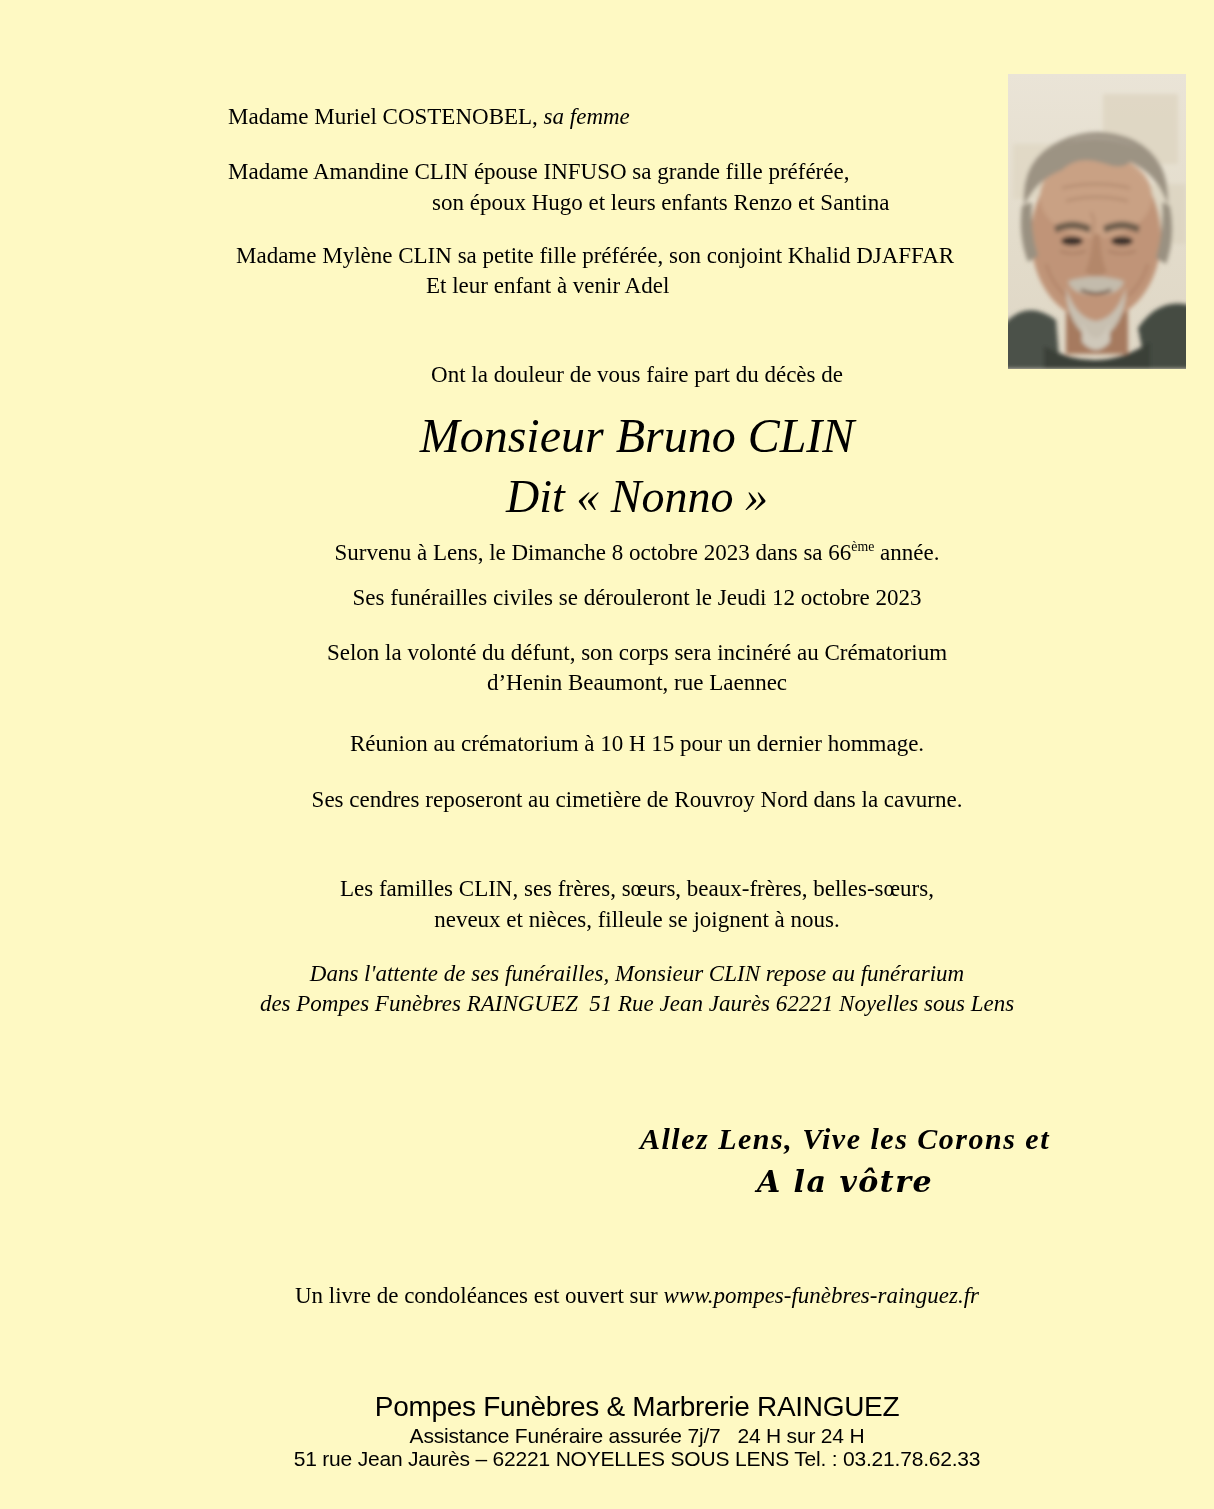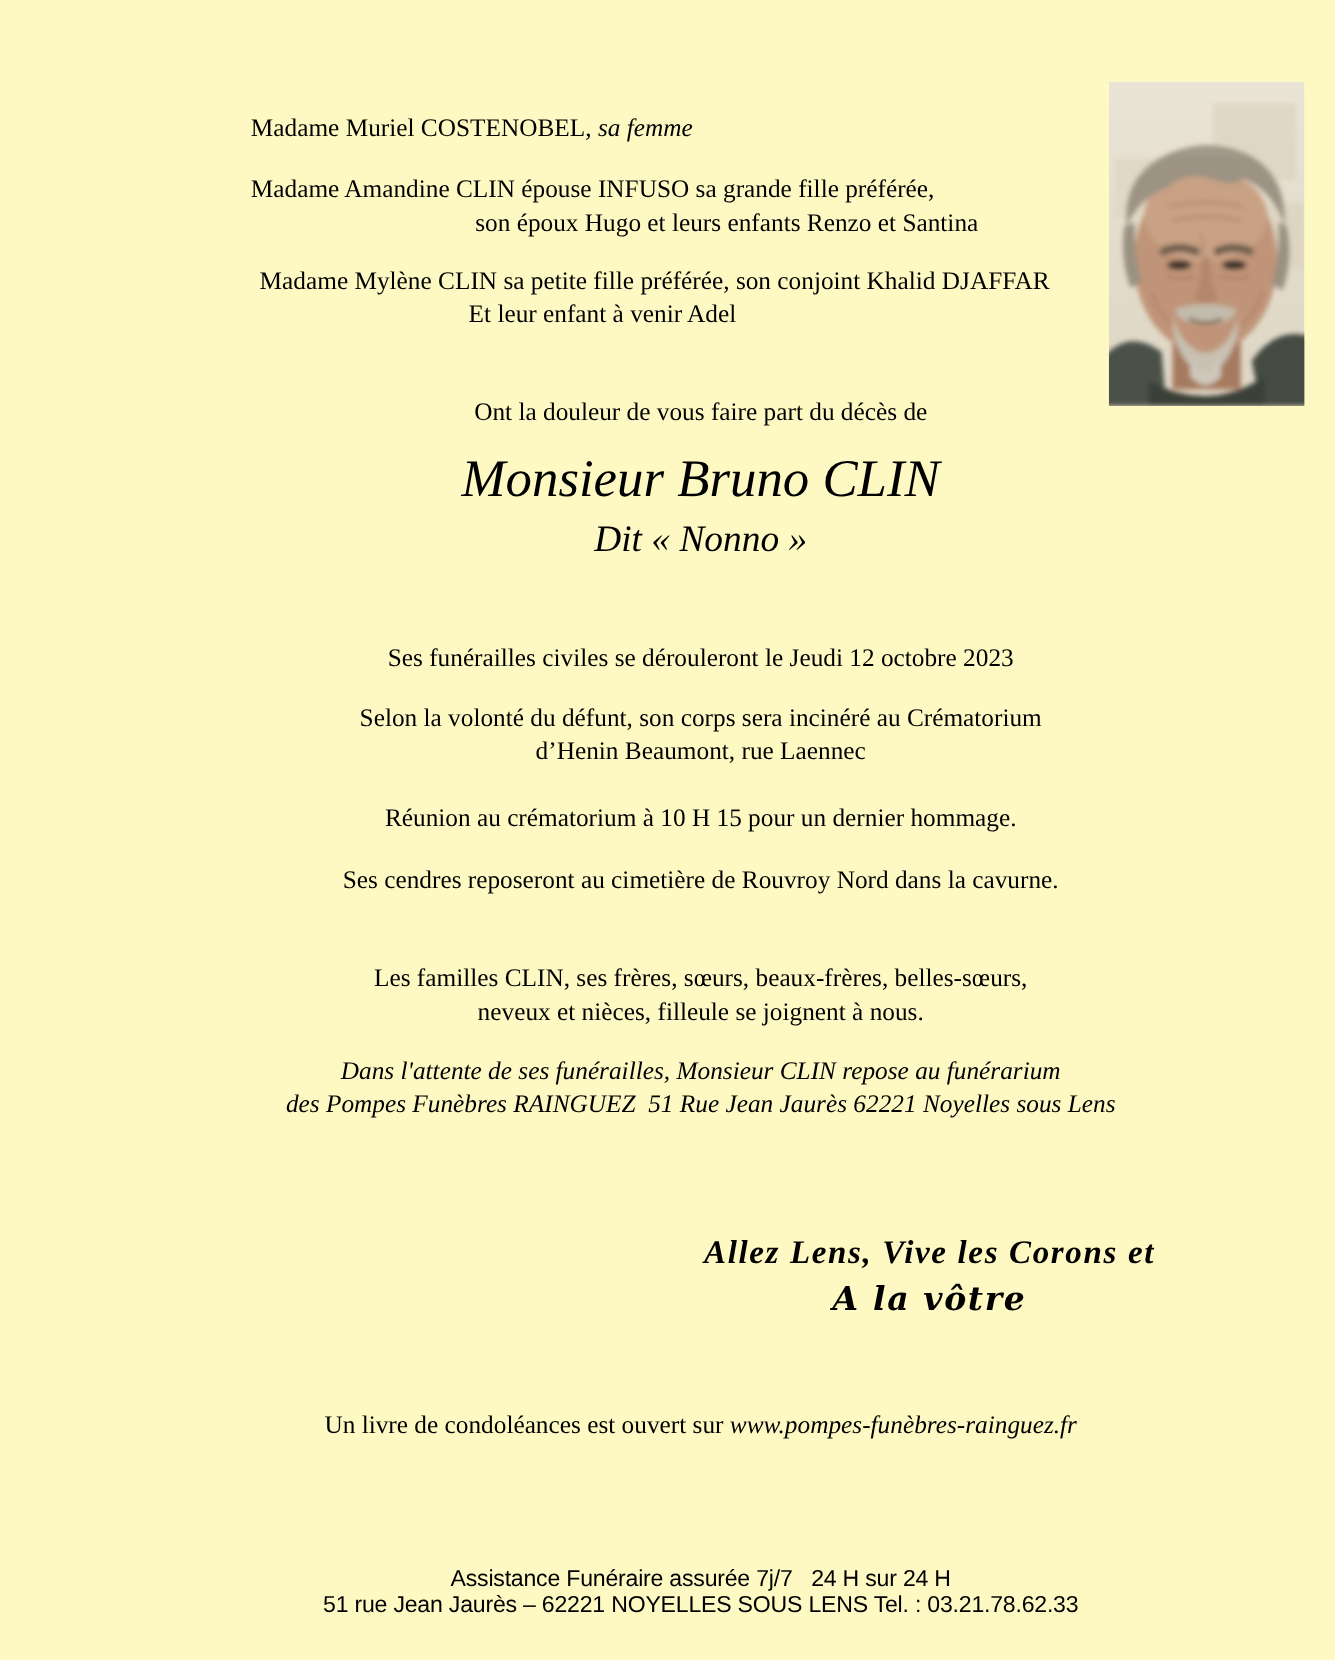--- a/index.html
+++ b/index.html
@@ -23,21 +23,21 @@
     left: 70px;
     right: 10px;
     text-align: center;
   }
   .italic { font-style: italic; }
   .deceased-name {
     font-size: 48px;
     font-style: italic;
   }
   .nickname {
-    font-size: 34px;
+    font-size: 46px;
     font-style: italic;
   }
   sup { font-size: 60%; vertical-align: super; line-height: 0; }
   .script-line {
     position: absolute;
     left: 560px;
     width: 570px;
     text-align: center;
     font-family: "DejaVu Serif", serif;
     font-style: italic;
@@ -133,20 +133,21 @@
   <div class="line left-line" style="top:159px; left:228px;">Madame Amandine CLIN épouse INFUSO sa grande fille préférée,</div>
   <div class="line left-line" style="top:190px; left:432px;">son époux Hugo et leurs enfants Renzo et Santina</div>
 
   <div class="line left-line" style="top:243px; left:236px;">Madame Mylène CLIN sa petite fille préférée, son conjoint Khalid DJAFFAR</div>
   <div class="line left-line" style="top:273px; left:426px;">Et leur enfant à venir Adel</div>
 
   <div class="line c-line" style="top:362px;">Ont la douleur de vous faire part du décès de</div>
   <div class="line c-line deceased-name" style="top:408px;">Monsieur Bruno CLIN</div>
   <div class="line c-line nickname" style="top:471px;">Dit « Nonno »</div>
 
+  <div class="line c-line" style="top:540px;"><span>Survenu à Lens, le Dimanche 8 octobre 2023 dans sa 66</span><sup>ème</sup><span> année.</span></div>
 
   <div class="line c-line" style="top:585px;">Ses funérailles civiles se dérouleront le Jeudi 12 octobre 2023</div>
 
   <div class="line c-line" style="top:640px;">Selon la volonté du défunt, son corps sera incinéré au Crématorium</div>
   <div class="line c-line" style="top:670px;">d’Henin Beaumont, rue Laennec</div>
 
   <div class="line c-line" style="top:731px;">Réunion au crématorium à 10 H 15 pour un dernier hommage.</div>
 
   <div class="line c-line" style="top:787px;">Ses cendres reposeront au cimetière de Rouvroy Nord dans la cavurne.</div>
 
@@ -154,16 +155,17 @@
   <div class="line c-line" style="top:907px;">neveux et nièces, filleule se joignent à nous.</div>
 
   <div class="line c-line italic" style="top:961px;">Dans l'attente de ses funérailles, Monsieur CLIN repose au funérarium</div>
   <div class="line c-line italic" style="top:991px;">des Pompes Funèbres RAINGUEZ  51 Rue Jean Jaurès 62221 Noyelles sous Lens</div>
 
   <div class="script-line" style="top:1122px;font-family:Liberation Serif, serif;">Allez Lens, Vive les Corons et</div>
   <div class="script-line" style="top:1164px;">A la vôtre</div>
 
   <div class="line c-line" style="top:1283px;"><span>Un livre de condoléances est ouvert sur </span><span class="italic">www.pompes-funèbres-rainguez.fr</span></div>
 
+  <div class="line c-line footer-title" style="top:1391px;">Pompes Funèbres &amp; Marbrerie RAINGUEZ</div>
   <div class="line c-line footer-sub" style="top:1424px;">Assistance Funéraire assurée 7j/7   24 H sur 24 H</div>
   <div class="line c-line footer-sub" style="top:1447px;">51 rue Jean Jaurès – 62221 NOYELLES SOUS LENS Tel. : 03.21.78.62.33</div>
 
 </div>
 
 </body></html>

